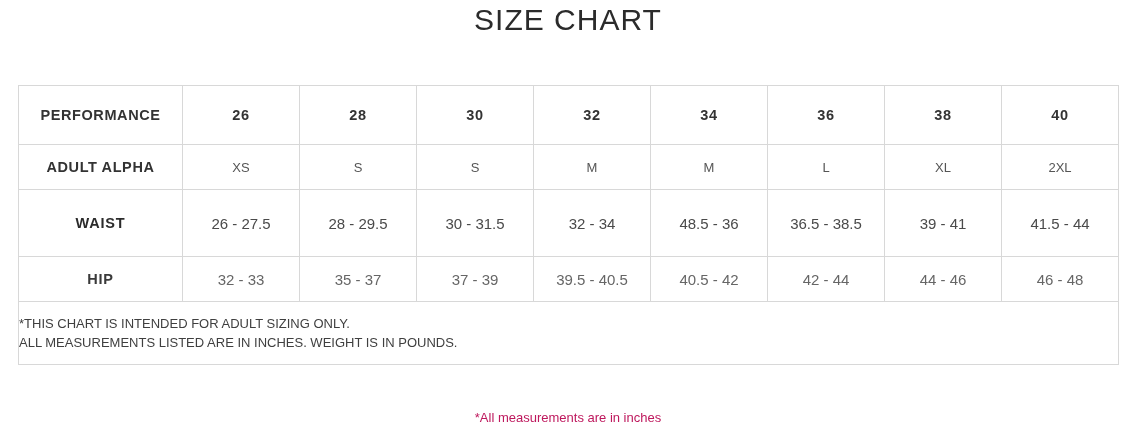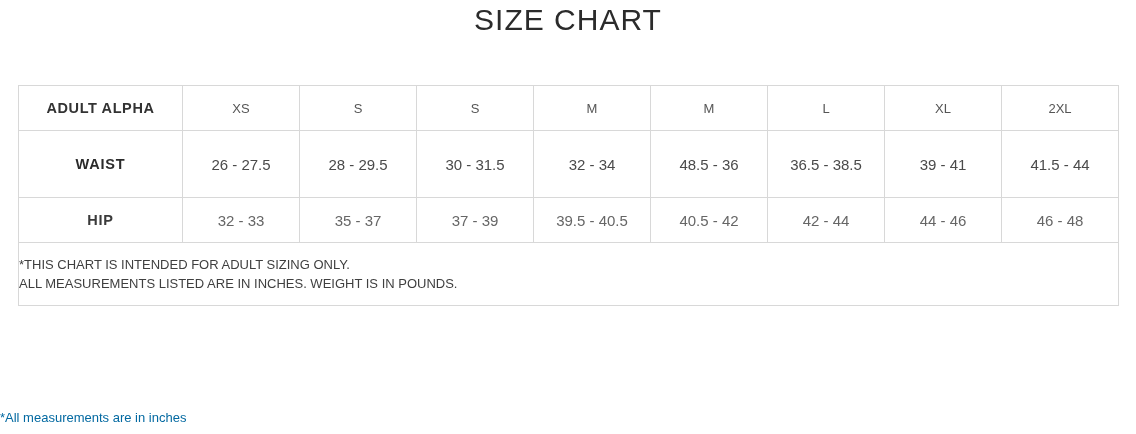--- a/index.html
+++ b/index.html
@@ -100,23 +100,23 @@
     text-align: left;
   }
   .note-line {
     display: block;
   }
   .footnote {
     position: absolute;
     left: 0;
     top: 410px;
     width: 1136px;
-    text-align: left;
+    text-align: center;
     font-size: 13px;
-    color: #0369a1;
+    color: #be185d;
   }
 </style>
 </head>
 <body>
 
 <div class="page">
 
   <h1 class="chart-title">SIZE CHART</h1>
 
   <div class="table-wrap">
@@ -126,20 +126,31 @@
         <col style="width:117px">
         <col style="width:117px">
         <col style="width:117px">
         <col style="width:117px">
         <col style="width:117px">
         <col style="width:117px">
         <col style="width:117px">
         <col style="width:117px">
       </colgroup>
       <tbody>
+        <tr class="row-performance">
+          <td class="label-cell">PERFORMANCE</td>
+          <td>26</td>
+          <td>28</td>
+          <td>30</td>
+          <td>32</td>
+          <td>34</td>
+          <td>36</td>
+          <td>38</td>
+          <td>40</td>
+        </tr>
         <tr class="row-alpha">
           <td class="label-cell">ADULT ALPHA</td>
           <td>XS</td>
           <td>S</td>
           <td>S</td>
           <td>M</td>
           <td>M</td>
           <td>L</td>
           <td>XL</td>
           <td>2XL</td>

